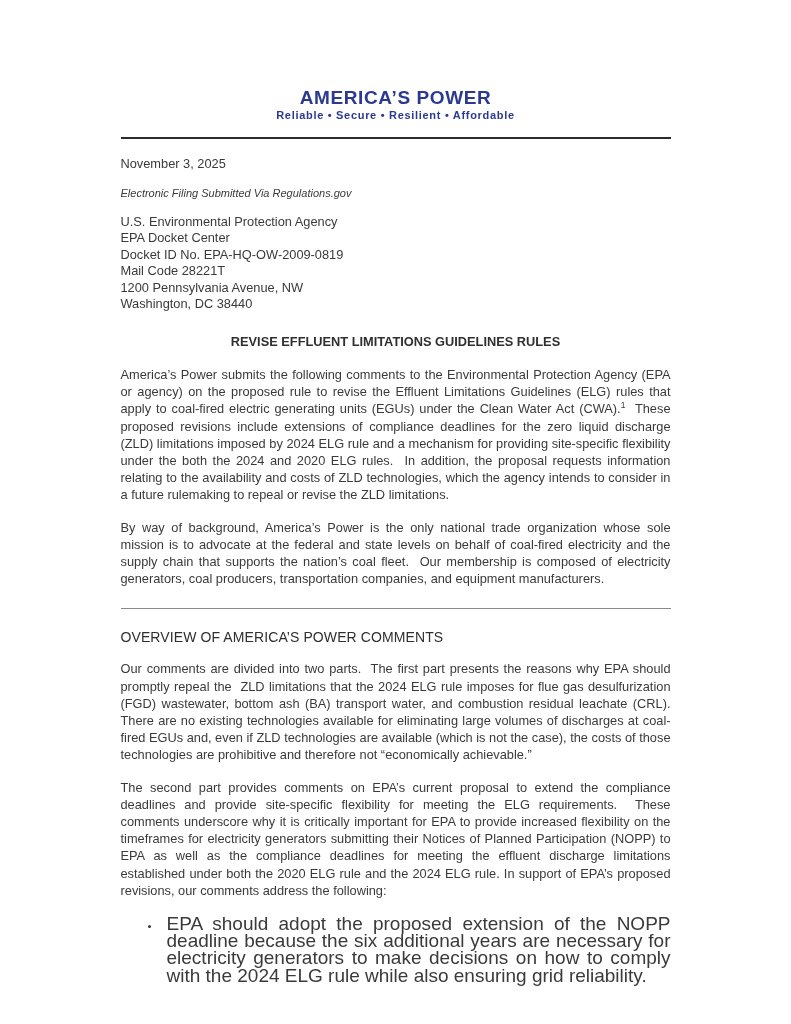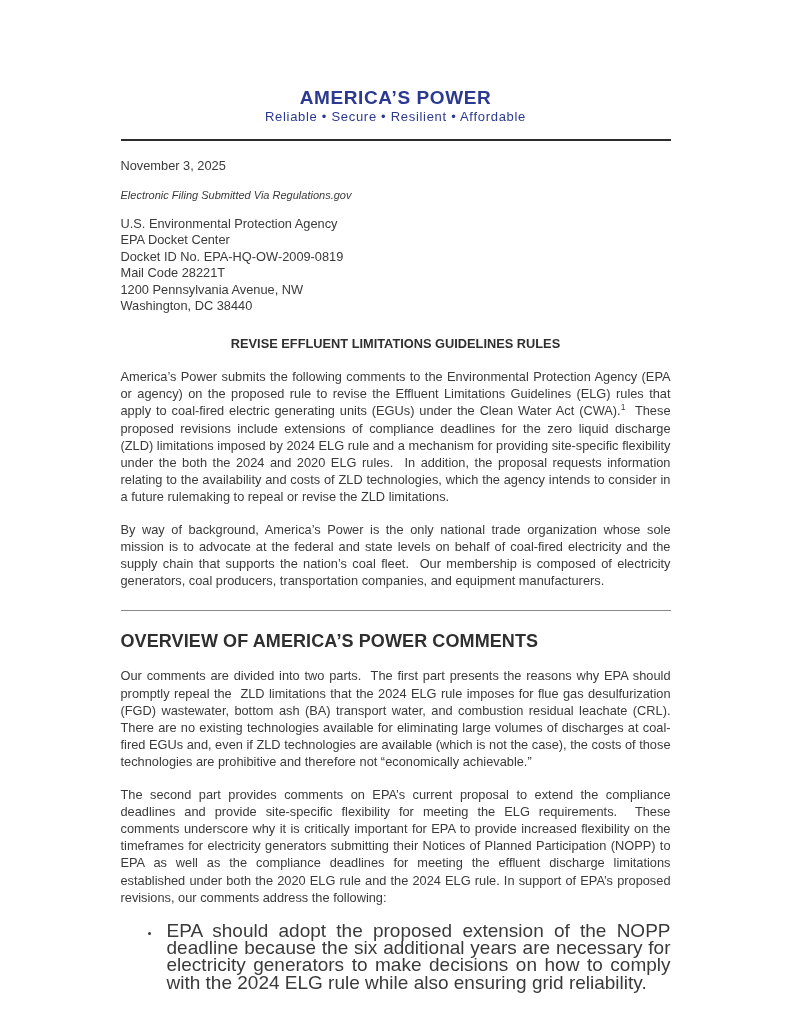--- a/index.html
+++ b/index.html
@@ -25,22 +25,22 @@
     line-height: 1;
   }
   .logo-title {
     font-size: 19px;
     font-weight: 800;
     letter-spacing: 0.6px;
     color: #2b3990;
   }
   .logo-tagline {
     margin-top: 3px;
-    font-size: 13px;
-    font-weight: 400;
+    font-size: 11px;
+    font-weight: 700;
     letter-spacing: 0.7px;
     color: #2b3990;
   }
   .rule-thick {
     border: none;
     border-top: 2.4px solid #2c2c2c;
     margin: 16px 0 0 0;
   }
   .date-line {
     margin-top: 17px;
@@ -77,22 +77,22 @@
     line-height: 0;
     vertical-align: super;
   }
   .rule-thin {
     border: none;
     border-top: 1px solid #8a8a8a;
     margin: 21px 0 0 0;
   }
   .section-heading {
     margin: 20px 0 0 0;
-    font-size: 18px;
-    font-weight: 700;
+    font-size: 14px;
+    font-weight: 400;
     color: #2f2f2f;
     letter-spacing: 0.1px;
   }
   .bullet-list {
     margin: 16px 0 0 0;
     padding: 0 0 0 40px;
     list-style: disc outside;
   }
   .bullet-list li {
     font-size: 19px;

